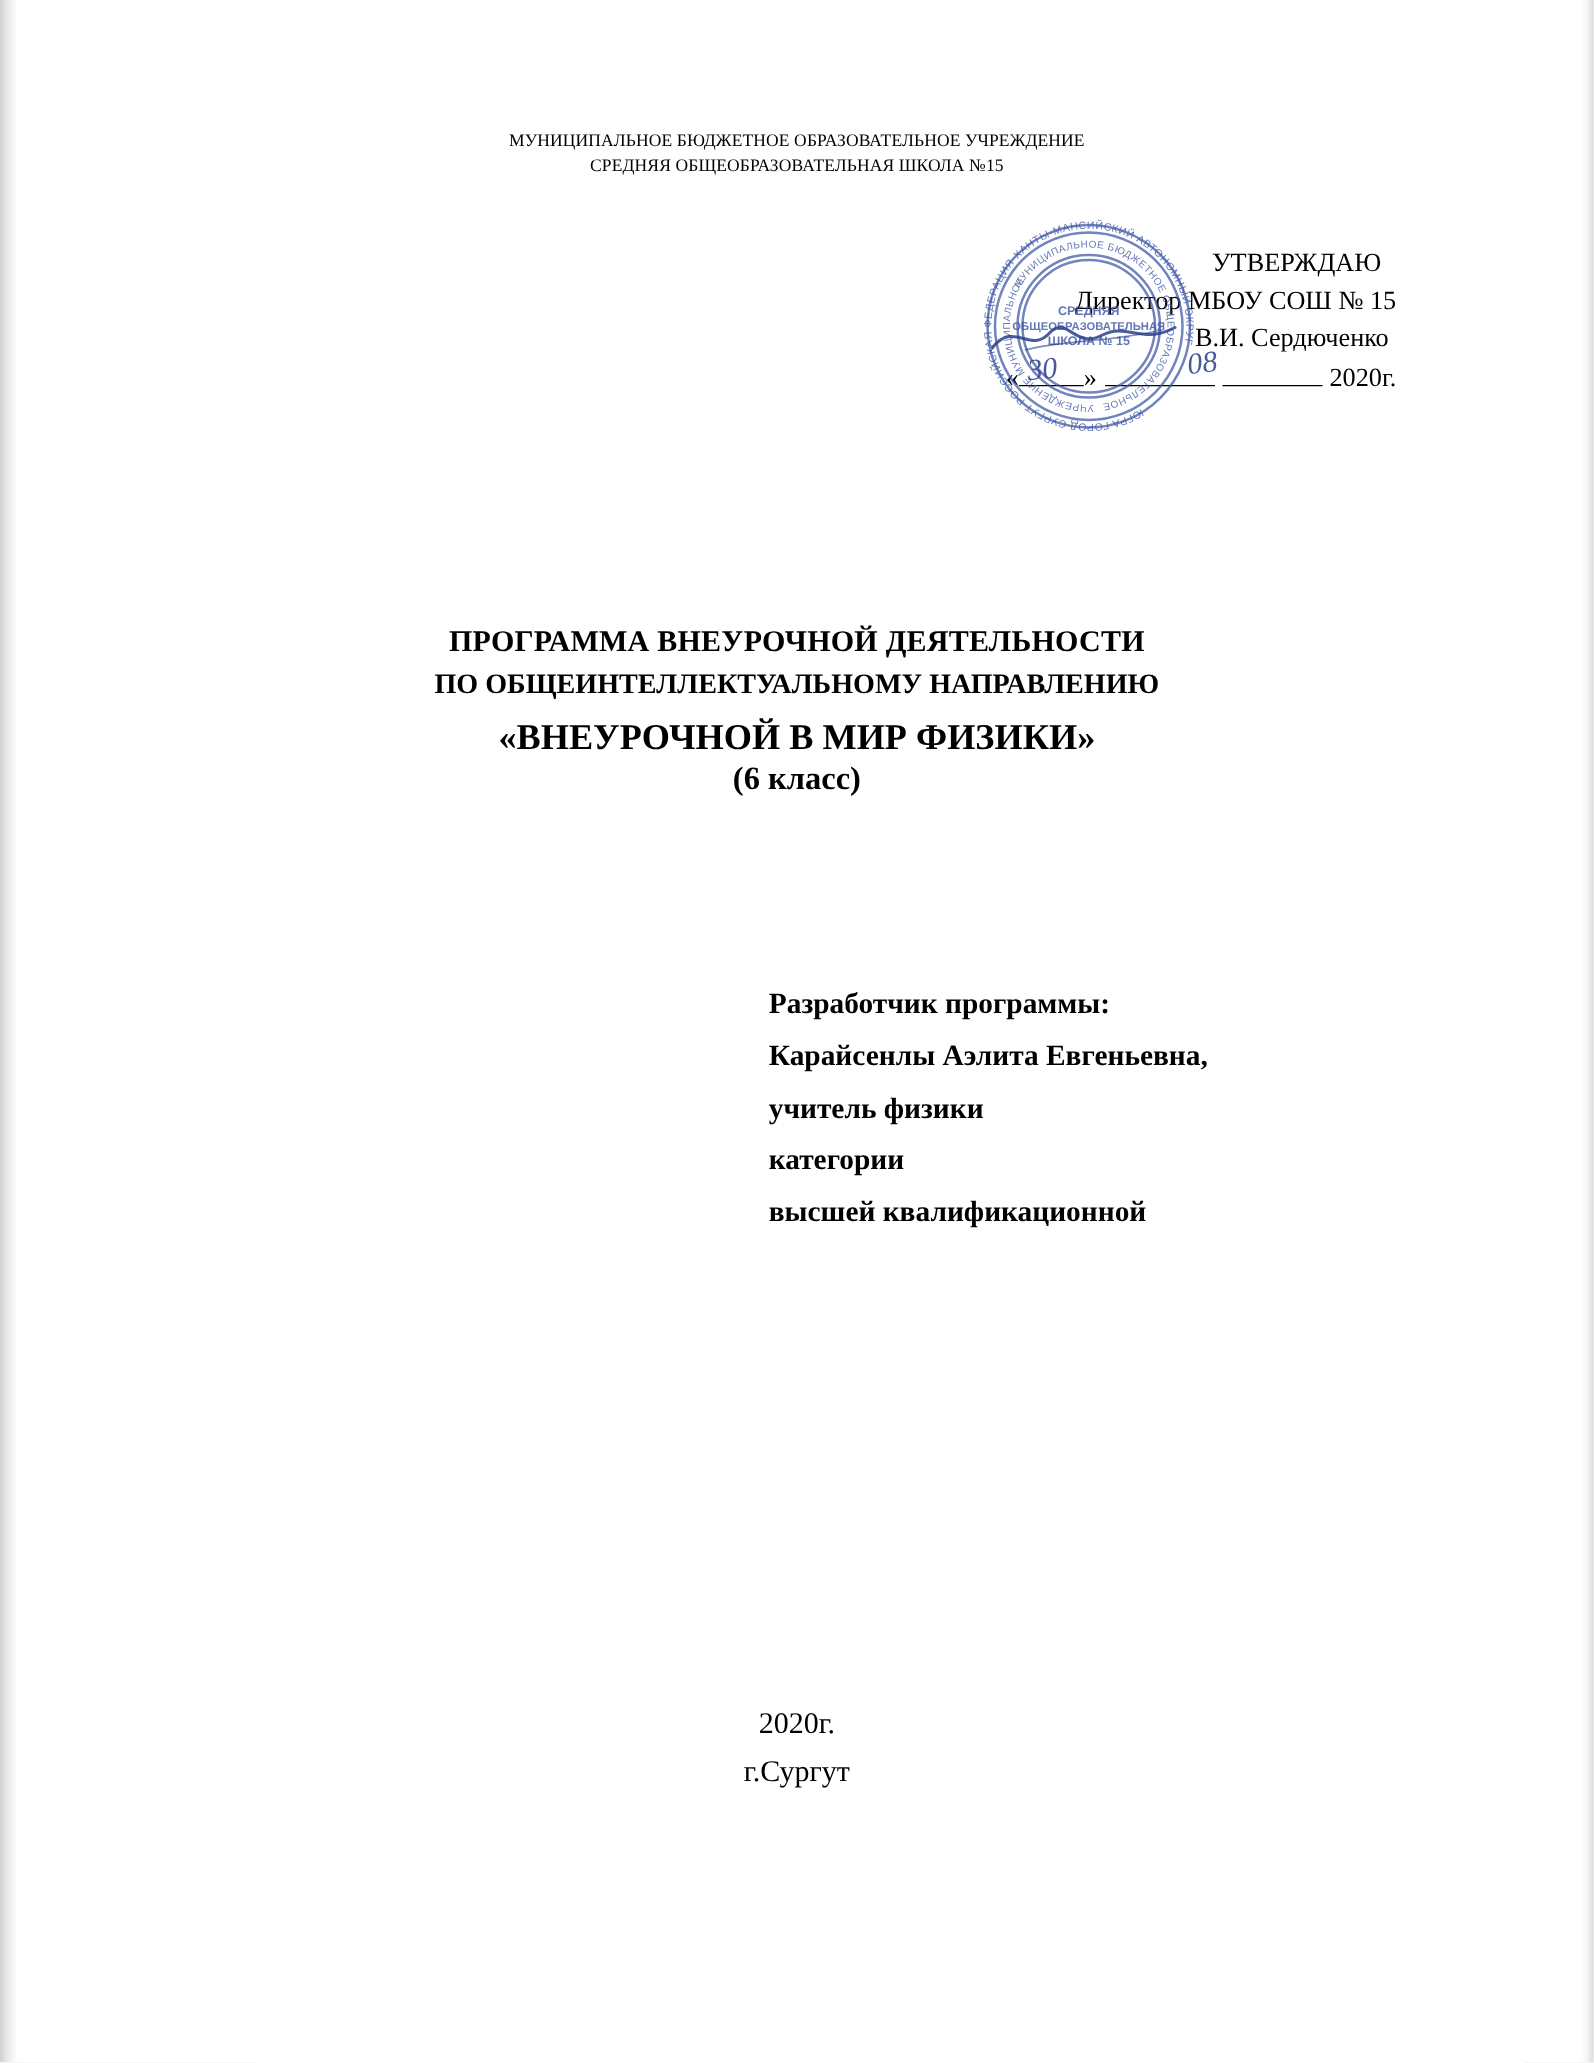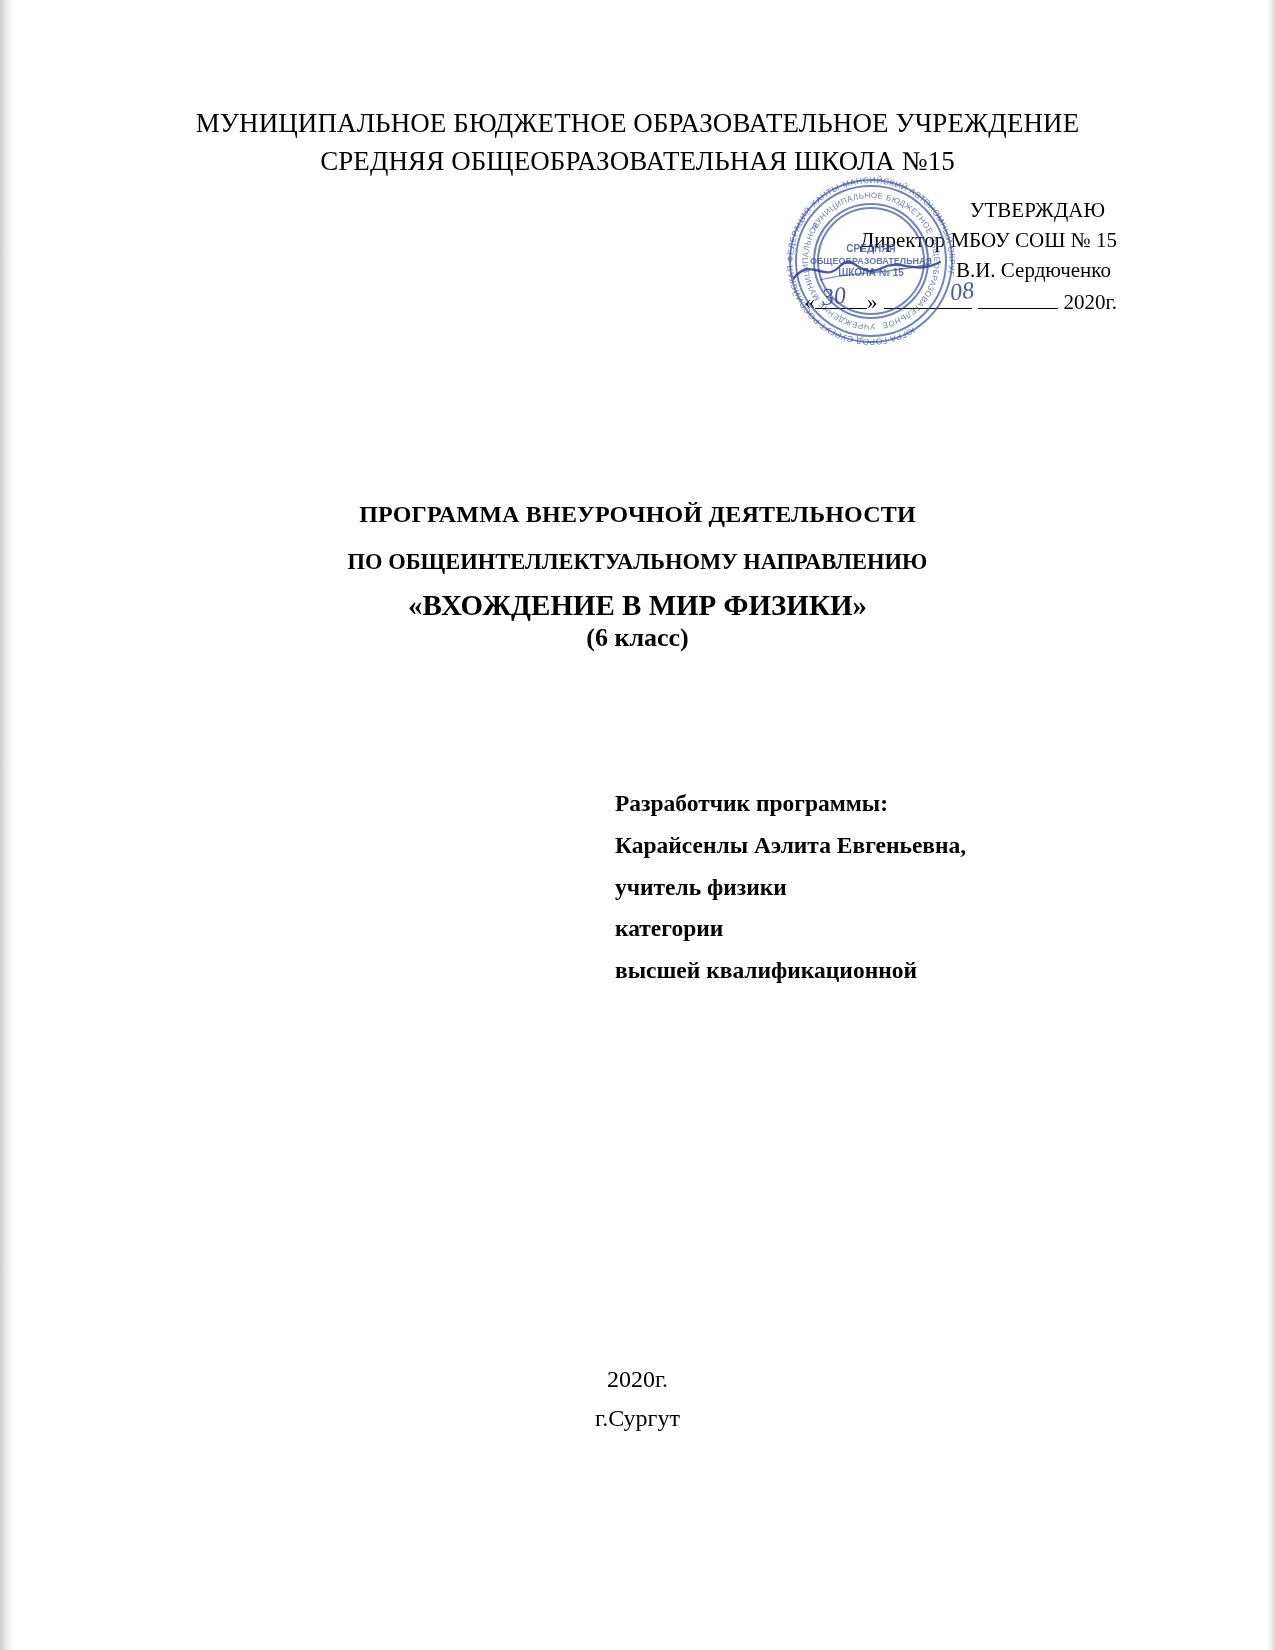--- a/index.html
+++ b/index.html
@@ -38,21 +38,21 @@
     left: 150px;
     top: 0;
     width: 975px;
     height: 1650px;
   }
 
   
   .org {
     margin-top: 104px;
     text-align: center;
-    font-size: 27px;
+    font-size: 14px;
     line-height: 1.42;
     letter-spacing: 0.1px;
   }
   .org div { white-space: nowrap; }
 
   
   .approve {
     position: absolute;
     top: 196px;
     right: 8px;
@@ -123,21 +123,21 @@
   .t-main {
     font-size: 24px;
     font-weight: bold;
     letter-spacing: 0.2px;
     line-height: 1.22;
   }
   .t-sub {
     font-size: 22.5px;
     font-weight: bold;
     line-height: 1.3;
-    margin-top: 18px;
+    margin-top: 3px;
   }
   .t-name {
     font-size: 29px;
     font-weight: bold;
     margin-top: 10px;
     line-height: 1.25;
   }
   .t-class {
     font-size: 26px;
     font-weight: bold;
@@ -227,21 +227,21 @@
         <path d="M30,30 C60,22 96,24 140,14" fill="none" stroke="#2b3f8c" stroke-width="1.4" opacity="0.6"></path>
       </svg>
     </div>
 
     <div class="hand d1">30</div>
     <div class="hand d2">08</div>
 
     <div class="title-block">
       <div class="t-main">ПРОГРАММА ВНЕУРОЧНОЙ ДЕЯТЕЛЬНОСТИ</div>
       <div class="t-sub">ПО ОБЩЕИНТЕЛЛЕКТУАЛЬНОМУ НАПРАВЛЕНИЮ</div>
-      <div class="t-name">«ВХОЖДЕНИЕ В МИР ФИЗИКИ»</div>
+      <div class="t-name">«ВНЕУРОЧНОЙ В МИР ФИЗИКИ»</div>
       <div class="t-class">(6 класс)</div>
     </div>
 
     <div class="author">
       <div>Разработчик программы:</div>
       <div>Карайсенлы Аэлита Евгеньевна,</div>
       <div>учитель физики</div>
       <div>категории</div>
       <div>высшей квалификационной</div>
     </div>

